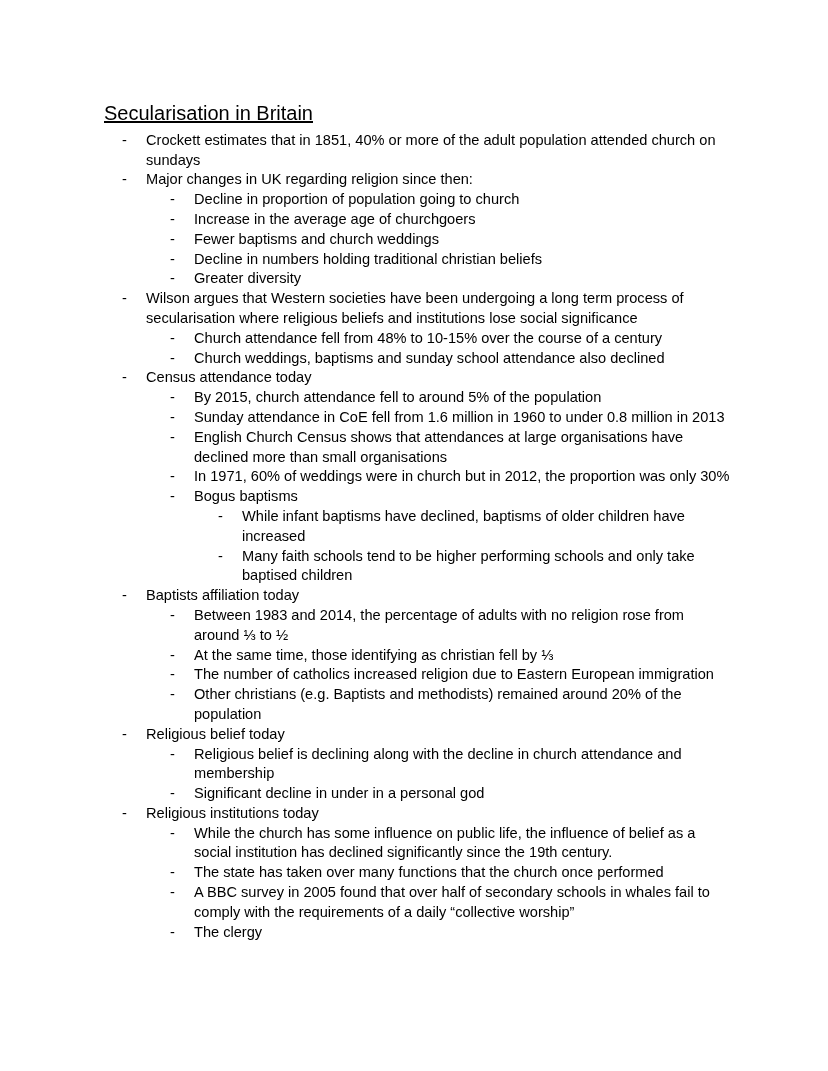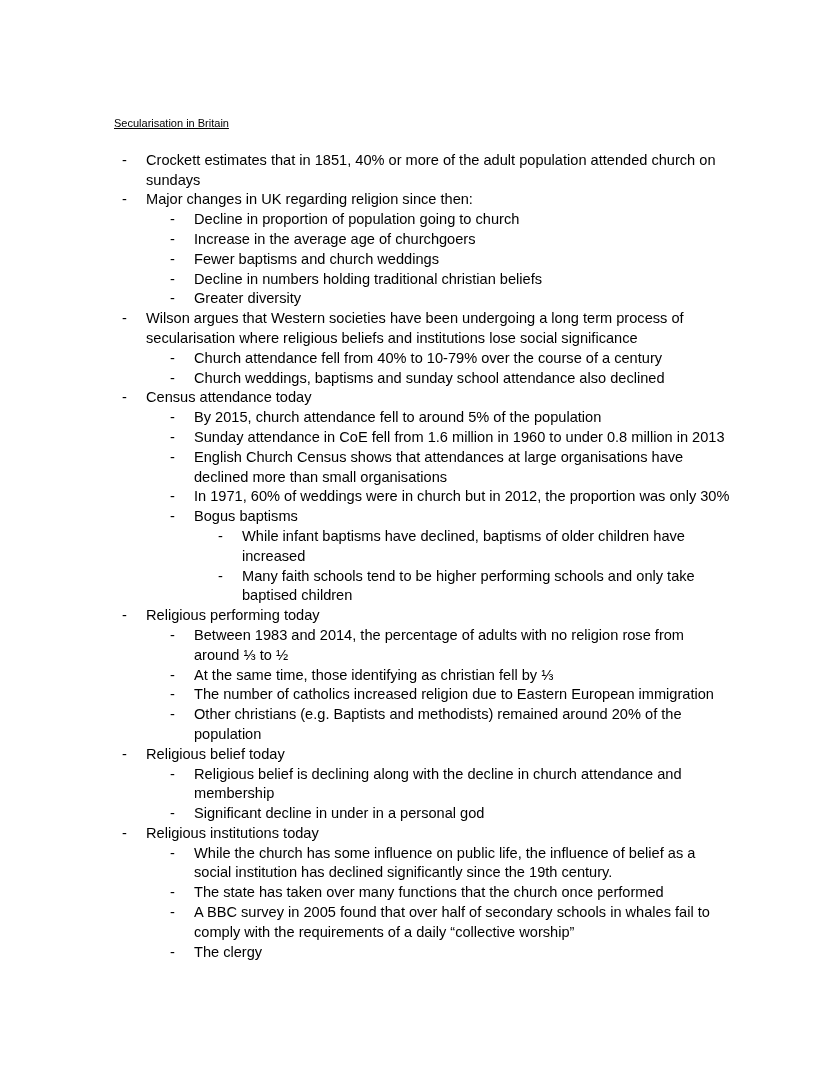--- a/index.html
+++ b/index.html
@@ -18,22 +18,22 @@
   }
   .page {
     box-sizing: border-box;
     width: 828px;
     height: 1071px;
     padding: 97px 97px 0 97px;
   }
   .doc-title {
     text-decoration: underline;
     font-weight: normal;
-    font-size: 11px;
-    margin: 17px;
+    font-size: 20px;
+    margin: 7px;
   }
   .bullet-list {
     margin: 0;
     padding: 0;
   }
   .item {
     display: flex;
     align-items: flex-start;
   }
   .item .dash {
@@ -81,21 +81,21 @@
       <div class="item level-2">
         <span class="dash">-</span>
         <span class="text">Greater diversity</span>
       </div>
       <div class="item level-1">
         <span class="dash">-</span>
         <span class="text"><b>Wilson</b> argues that Western societies have been undergoing a long term process of secularisation where religious beliefs and institutions lose social significance</span>
       </div>
       <div class="item level-2">
         <span class="dash">-</span>
-        <span class="text">Church attendance fell from 40% to 10-79% over the course of a century</span>
+        <span class="text">Church attendance fell from 48% to 10-15% over the course of a century</span>
       </div>
       <div class="item level-2">
         <span class="dash">-</span>
         <span class="text">Church weddings, baptisms and sunday school attendance also declined</span>
       </div>
       <div class="item level-1">
         <span class="dash">-</span>
         <span class="text">Census attendance today</span>
       </div>
       <div class="item level-2">
@@ -121,21 +121,21 @@
       <div class="item level-3">
         <span class="dash">-</span>
         <span class="text">While infant baptisms have declined, baptisms of older children have increased</span>
       </div>
       <div class="item level-3">
         <span class="dash">-</span>
         <span class="text">Many faith schools tend to be higher performing schools and only take baptised children</span>
       </div>
       <div class="item level-1">
         <span class="dash">-</span>
-        <span class="text">Religious performing today</span>
+        <span class="text">Baptists affiliation today</span>
       </div>
       <div class="item level-2">
         <span class="dash">-</span>
         <span class="text">Between 1983 and 2014, the percentage of adults with no religion rose from around ⅓ to ½</span>
       </div>
       <div class="item level-2">
         <span class="dash">-</span>
         <span class="text">At the same time, those identifying as christian fell by ⅓</span>
       </div>
       <div class="item level-2">

